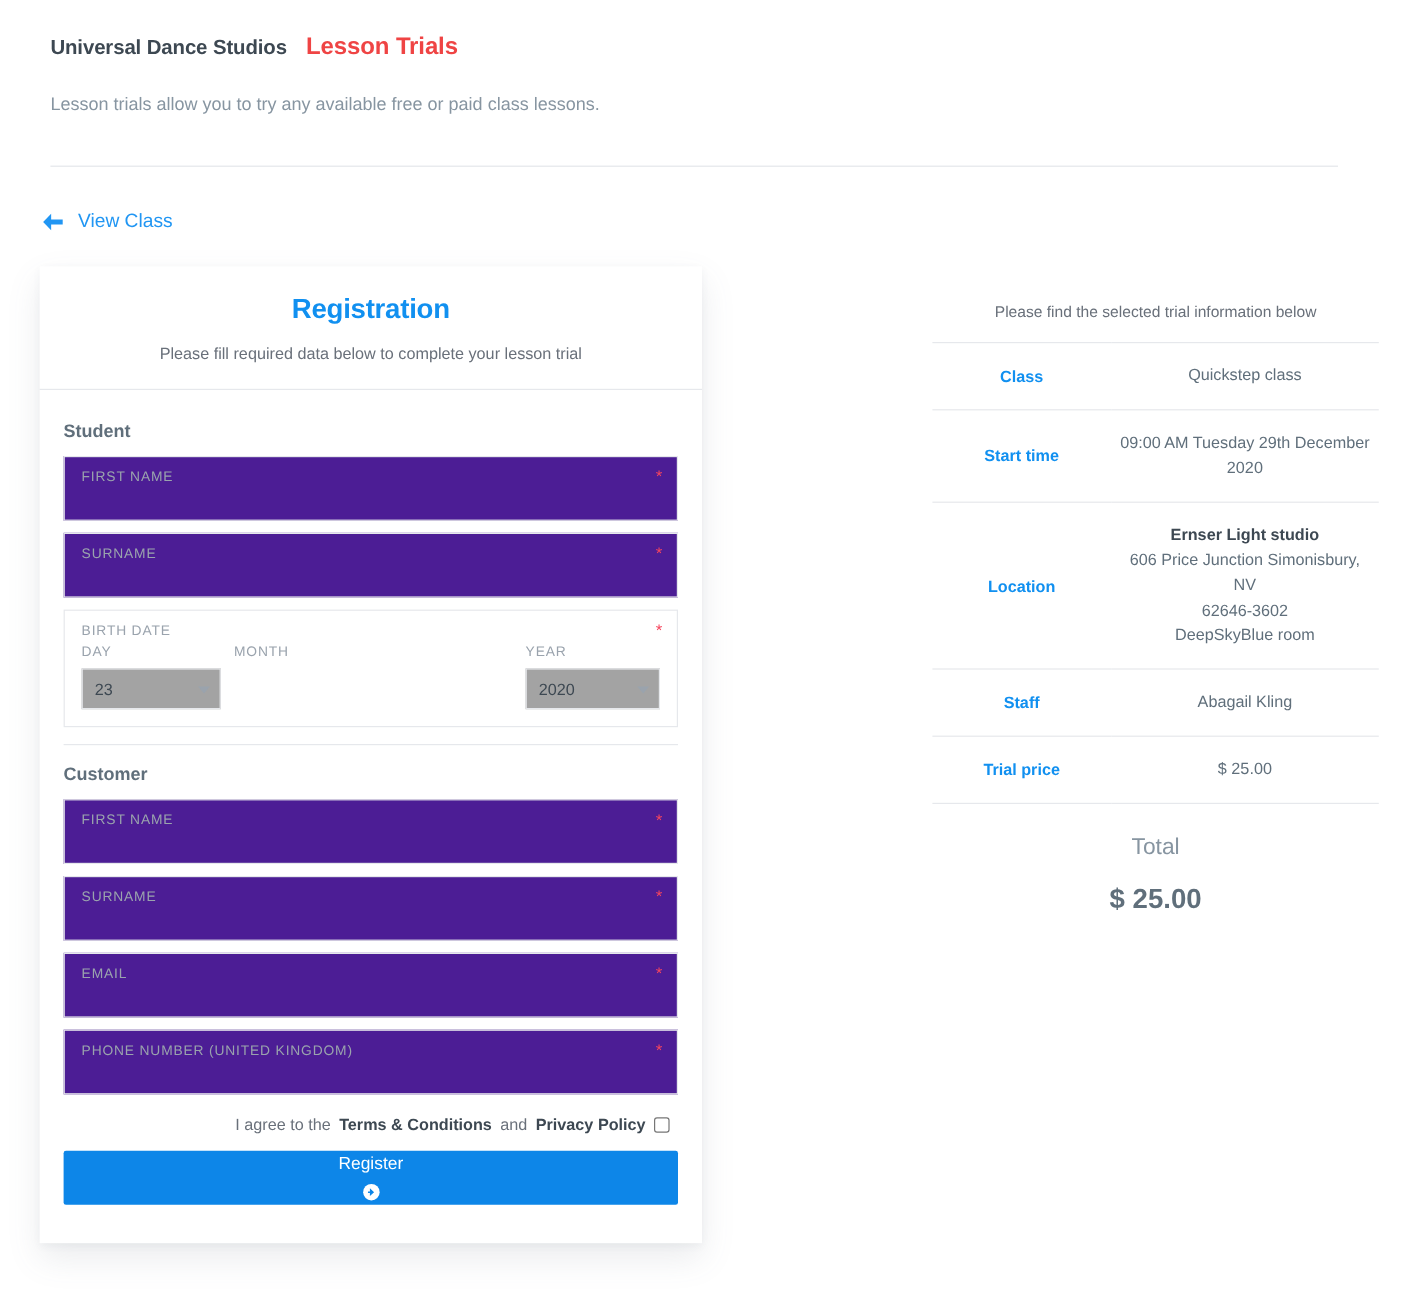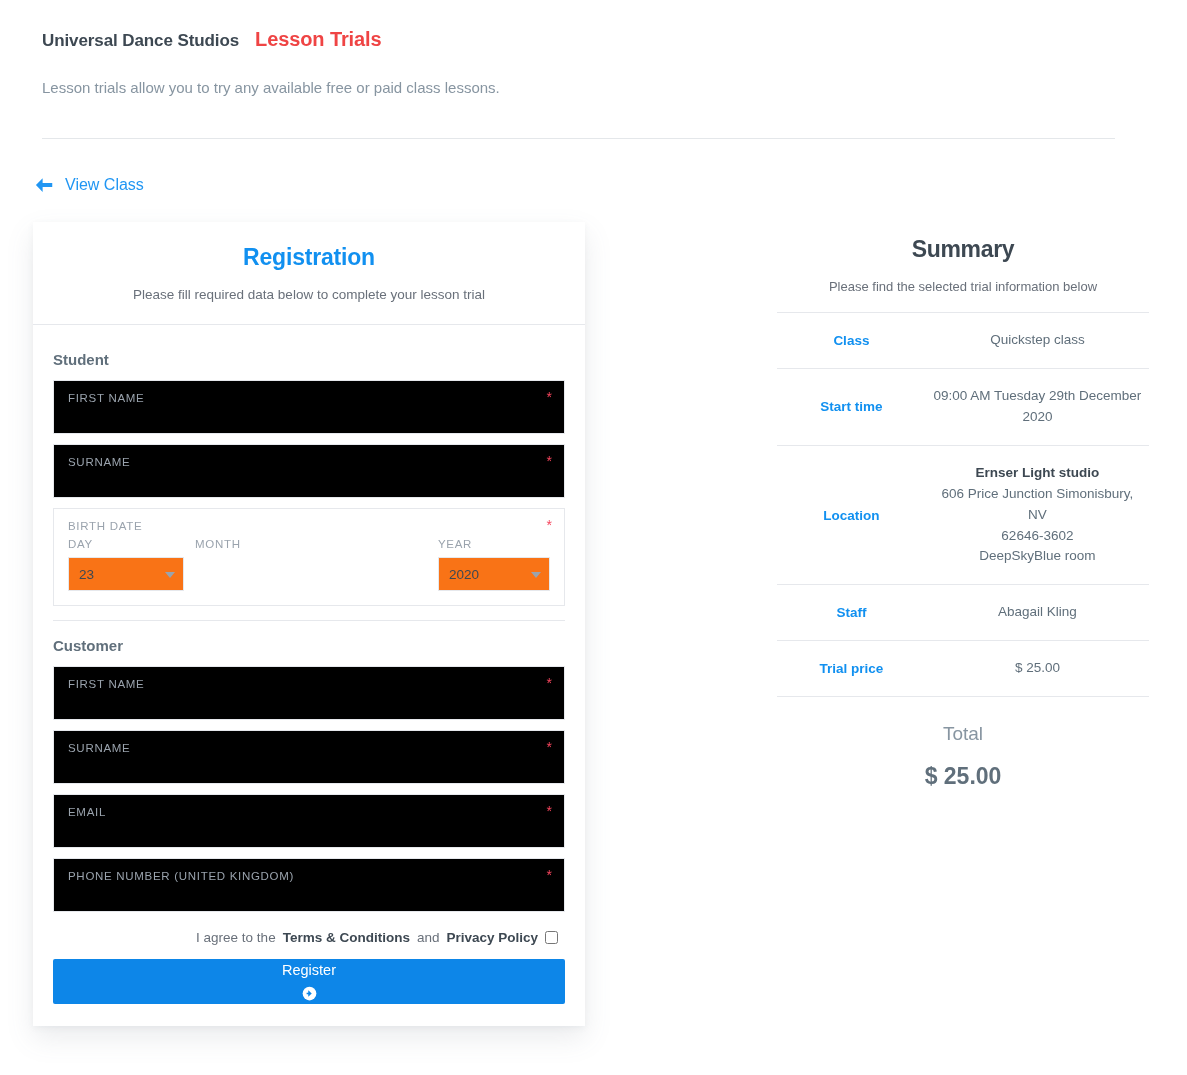--- a/index.html
+++ b/index.html
@@ -50,28 +50,28 @@
     padding: 22px 20px 22px;
     border-bottom: 1px solid #e6e8ec;
     text-align: center;
   }
   .reg-title {
     font-size: 23px; font-weight: bold; color: #1190f0; letter-spacing: -0.2px;
     margin-bottom: 16px;
   }
   .reg-sub { font-size: 13.5px; color: #69707a; }
 
-  .reg-body { padding: 26px 20px 22px; }
+  .reg-body { padding: 26px 20px 32px; }
   .section-head {
     font-size: 15px; font-weight: bold; color: #606f7b; margin: 0 0 12px 0;
   }
 
   
   .field {
-    position: relative; border: 1px solid #e6e8ec; background: #000000;
+    position: relative; border: 1px solid #e6e8ec; background: #4c1d95;
     height: 54px; margin-bottom: 10px; padding: 11px 14px 0 14px;
     cursor: text;
   }
   .field-label {
     font-size: 11.5px; color: #9aa3ad; letter-spacing: 0.7px;
   }
   .req-star {
     position: absolute; right: 12px; top: 9px;
     color: #f6455d; font-size: 14px; line-height: 1;
   }
@@ -89,21 +89,21 @@
   .bd-label { font-size: 11.5px; color: #9aa3ad; letter-spacing: 0.7px; }
   .bd-cols { display: flex; gap: 11px; margin-top: 6px; }
   .bd-col.day  { width: 116px; }
   .bd-col.month{ flex: 1 1 auto; }
   .bd-col.year { width: 112px; }
   .bd-sublabel {
     font-size: 11.5px; color: #9aa3ad; letter-spacing: 0.7px; margin-bottom: 7px;
   }
   .selwrap { position: relative; }
   .sel {
-    width: 100%; height: 34px; border: 1px solid #e6e8ec; background: #f97316;
+    width: 100%; height: 34px; border: 1px solid #e6e8ec; background: #a3a3a3;
     font-size: 13.5px; color: #3d4852; padding: 0 26px 0 10px;
     font-family: "Liberation Sans", sans-serif;
     appearance: none; -webkit-appearance: none; -moz-appearance: none;
     outline: none; cursor: pointer; border-radius: 0;
   }
   .caret {
     position: absolute; right: 9px; top: 50%; margin-top: -2px;
     width: 0; height: 0; pointer-events: none;
     border-left: 5px solid transparent; border-right: 5px solid transparent;
     border-top: 6px solid #9aa3ad;
@@ -271,21 +271,20 @@
             <circle cx="12" cy="12" r="11" fill="#ffffff"></circle>
             <path d="M10 6.8 L15.6 12 L10 17.2 L10 13.1 L7.4 13.1 L7.4 10.9 L10 10.9 Z" fill="#0d86e8"></path>
           </svg>
         </span>
       </button>
 
     </div>
   </div>
 
   <div class="summary">
-    <div class="sum-title">Summary</div>
     <div class="sum-sub">Please find the selected trial information below</div>
 
     <table class="sum-table">
       <tbody>
         <tr>
           <td class="sum-key">Class</td>
           <td class="sum-val">Quickstep class</td>
         </tr>
         <tr>
           <td class="sum-key">Start time</td>

